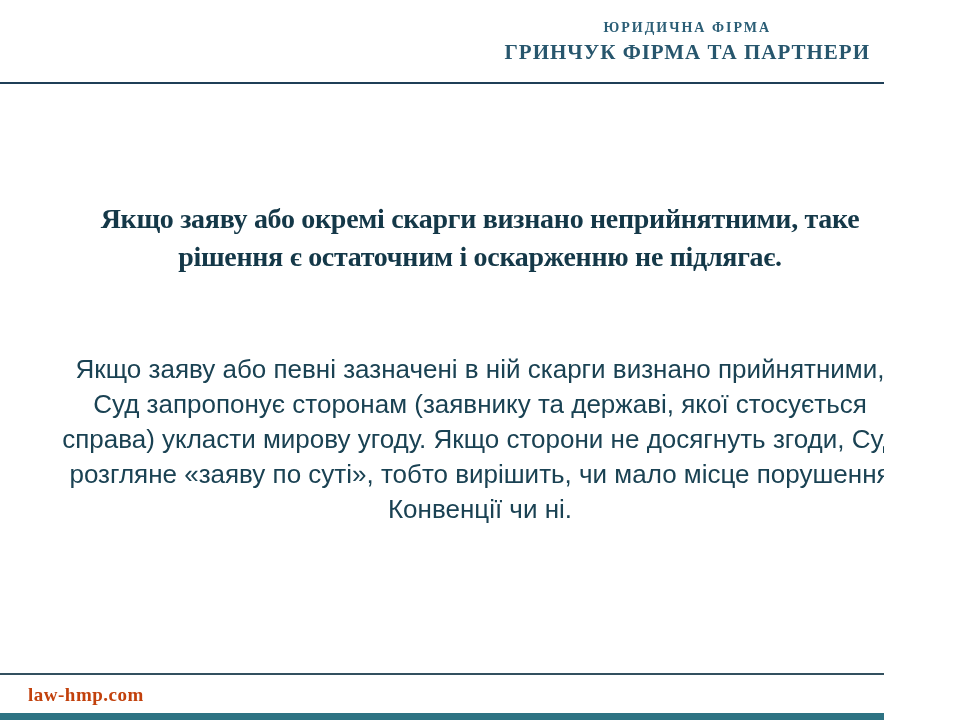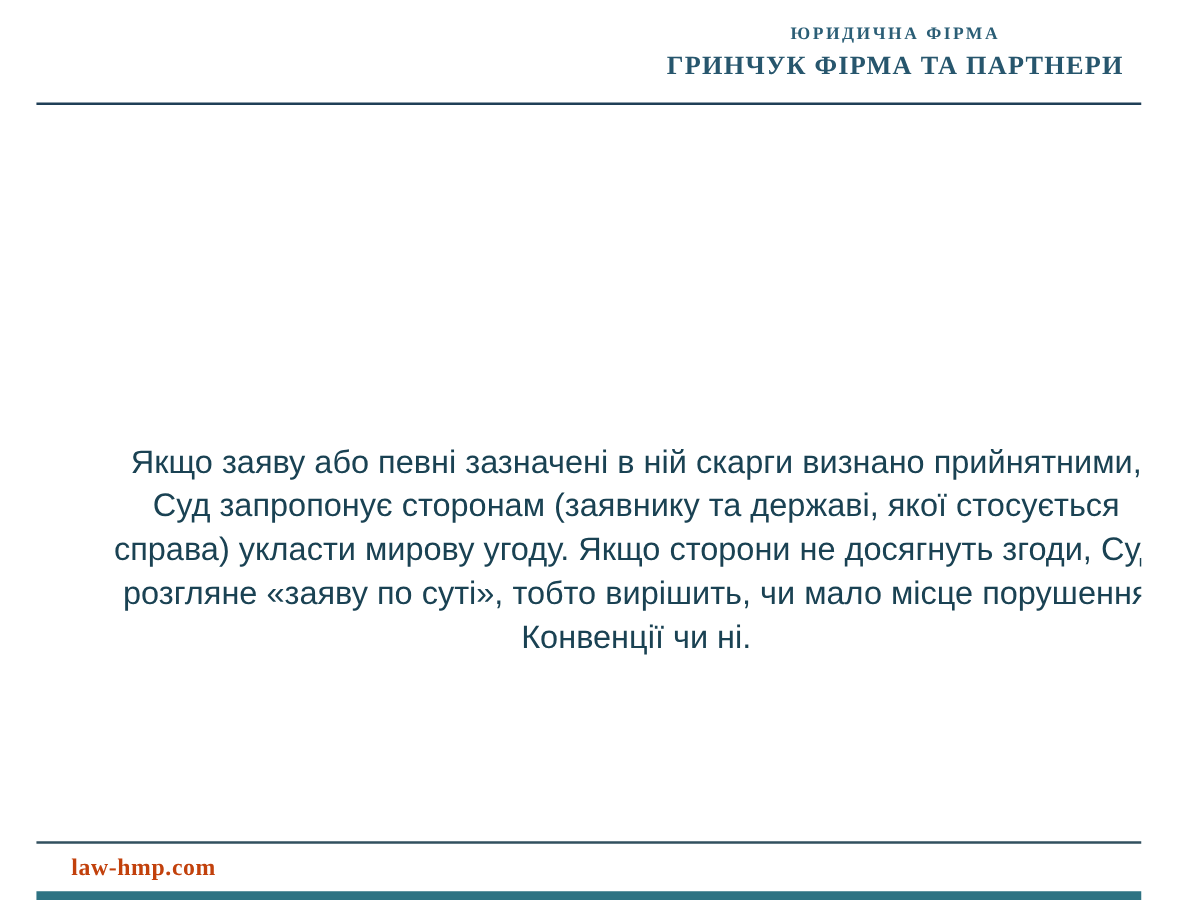--- a/index.html
+++ b/index.html
@@ -7,21 +7,20 @@
       padding: 0;
       background: #ffffff;
     }
     .slide {
       position: relative;
       width: 884px;
       height: 720px;
       background: #ffffff;
       overflow: hidden;
       font-family: "Liberation Serif", serif;
-      margin-left: 29px;
     }
     .header-block {
       position: absolute;
       top: 20px;
       right: 14px;
       text-align: center;
     }
     .firm-type {
       font-size: 14px;
       font-weight: bold;
@@ -99,20 +98,21 @@
 
 <div class="slide">
 
   <div class="header-block">
     <div class="firm-type">ЮРИДИЧНА ФІРМА</div>
     <div class="firm-name">ГРИНЧУК ФІРМА ТА ПАРТНЕРИ</div>
   </div>
 
   <div class="header-rule"></div>
 
+  <div class="heading">Якщо заяву або окремі скарги визнано неприйнятними, таке рішення є остаточним і оскарженню не підлягає.</div>
 
   <div class="body-text">Якщо заяву або певні зазначені в ній скарги визнано прийнятними, Суд запропонує сторонам (заявнику та державі, якої стосується справа) укласти мирову угоду. Якщо сторони не досягнуть згоди, Суд розгляне «заяву по суті», тобто вирішить, чи мало місце порушення Конвенції чи ні.</div>
 
   <div class="footer-rule"></div>
 
   <div class="footer-site">law-hmp.com</div>
 
   <div class="bottom-bar"></div>
 
 </div>

